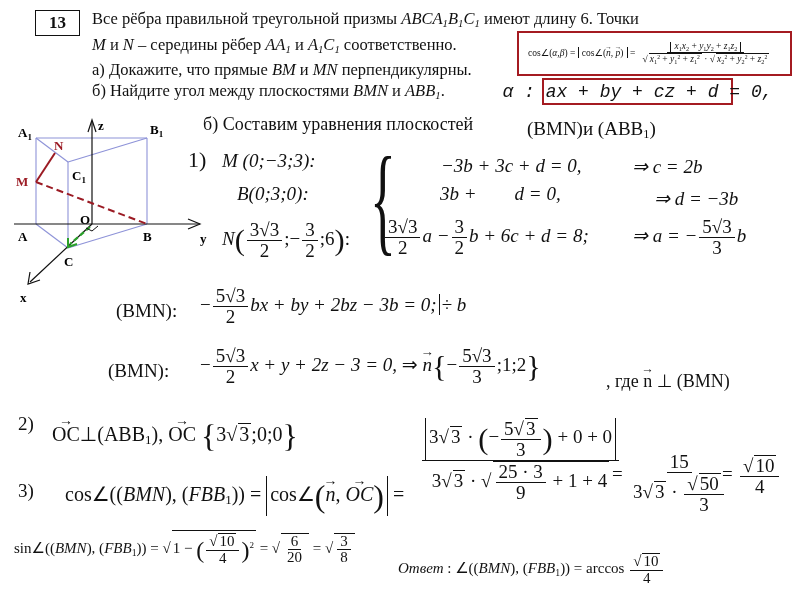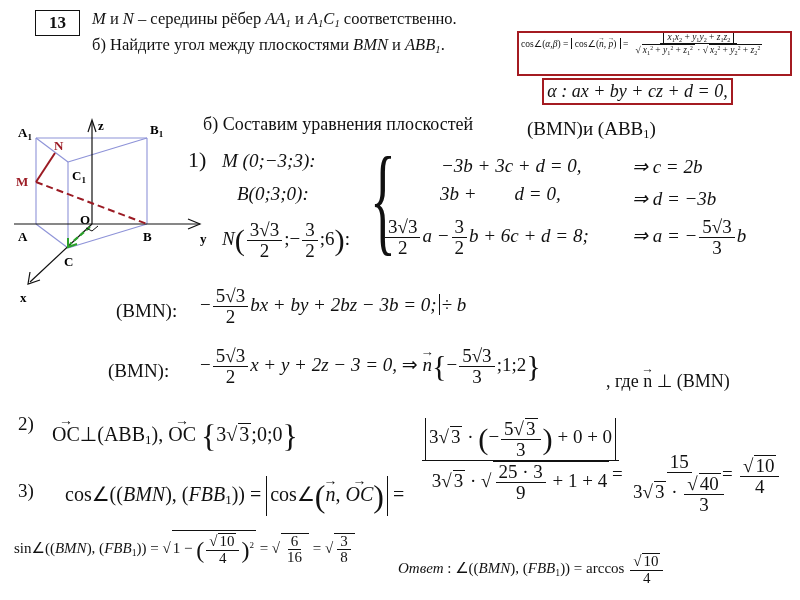--- a/index.html
+++ b/index.html
@@ -13,38 +13,40 @@
   .frac .num { border-bottom: 1.2px solid #111; padding: 0 3px; line-height: 1.05; }
   .frac .den { padding: 0 3px; line-height: 1.05; }
   .sqrt { display: inline-block; border-top: 1.2px solid #111; padding: 0 2px 0 1px; margin-left: 1px; line-height: 1.05; }
   .vec { position: relative; display: inline-block; }
   .vec::before { content: "\2192"; position: absolute; top: -0.72em; left: 50%; transform: translateX(-50%); font-size: 0.7em; font-style: normal; }
   .bigp { font-size: 1.6em; font-weight: 200; vertical-align: middle; line-height: 1; }
   .absbar { display: inline-block; border-left: 1.4px solid #111; border-right: 1.4px solid #111; padding: 0 3px; }
 
   #task-num { left: 35px; top: 10px; width: 45px; height: 26px; border: 1.5px solid #111; font-weight: bold; font-size: 17px; display: flex; align-items: center; justify-content: center; }
   #task-text { left: 92px; top: 8px; font-size: 16.5px; line-height: 21px; }
-  #formula-box-1 { left: 517px; top: 31px; width: 275px; height: 45px; border: 2.5px solid #a41b21; font-size: 9.5px; display: flex; align-items: flex-start; padding-left: 2px; }
-  #formula-box-2 { left: 542px; top: 78px; width: 191px; height: 27px; border: 2.5px solid #a41b21; font-size: 18px; display: flex; align-items: center; justify-content: center; }
+  #formula-box-1 { left: 517px; top: 31px; width: 275px; height: 45px; border: 2.5px solid #a41b21; font-size: 9.5px; display: flex; align-items: center; padding-left: 9px; }
+  #formula-box-2 { left: 542px; top: 78px; width: 191px; height: 27px; border: 2.5px solid #a41b21; font-size: 18px; display: flex; align-items: center; justify-content: center; font-family: Liberation Mono, monospace; }
 
   svg#diagram { position: absolute; left: 0; top: 110px; }
   .lbl { font-family: "Liberation Serif", serif; font-weight: bold; font-size: 13px; }
 
   .m { font-size: 19px; }
   .sys-brace { font-size: 120px; line-height: 1; font-weight: 100; transform: scaleX(0.45); transform-origin: left top; }
 </style>
 </head>
 <body>
 
 <div id="task-num" class="abs">
   <span>13</span>
 </div>
 
 <div id="task-text" class="abs">
+  <div>Все рёбра правильной треугольной призмы <span class="it">ABCA<sub>1</sub>B<sub>1</sub>C<sub>1</sub></span> имеют длину 6. Точки</div>
   <div><span class="it">M</span> и <span class="it">N</span> – середины рёбер <span class="it">AA<sub>1</sub></span> и <span class="it">A<sub>1</sub>C<sub>1</sub></span> соответственно.</div>
+  <div>а) Докажите, что прямые <span class="it">BM</span> и <span class="it">MN</span> перпендикулярны.</div>
   <div>б) Найдите угол между плоскостями <span class="it">BMN</span> и <span class="it">ABB<sub>1</sub></span>.</div>
 </div>
 
 <div id="formula-box-1" class="abs">
   <span>cos∠(<span class="it">α</span>,<span class="it">β</span>) = <span class="absbar">cos∠(<span class="vec it">n</span>, <span class="vec it">p</span>)</span> =
     <span class="frac">
       <span class="num"><span class="absbar"><span class="it">x</span><sub>1</sub><span class="it">x</span><sub>2</sub> + <span class="it">y</span><sub>1</sub><span class="it">y</span><sub>2</sub> + <span class="it">z</span><sub>1</sub><span class="it">z</span><sub>2</sub></span></span>
       <span class="den">√<span class="sqrt"><span class="it">x</span><sub>1</sub><sup>2</sup> + <span class="it">y</span><sub>1</sub><sup>2</sup> + <span class="it">z</span><sub>1</sub><sup>2</sup></span> · √<span class="sqrt"><span class="it">x</span><sub>2</sub><sup>2</sup> + <span class="it">y</span><sub>2</sub><sup>2</sup> + <span class="it">z</span><sub>2</sub><sup>2</sup></span></span>
     </span>
   </span>
@@ -122,21 +124,21 @@
   <span class="frac">
       <span class="num">3√3</span>
       <span class="den">2</span>
     </span><span class="it">a −</span><span class="frac">
       <span class="num">3</span>
       <span class="den">2</span>
     </span><span class="it">b + 6c + d = 8;</span>
 </div>
 
 <div class="abs m it" style="left:632px; top:155px;">⇒ c = 2b</div>
-<div class="abs m it" style="left:632px; top:187px;">⇒ d = −3b</div>
+<div class="abs m it" style="left:654px; top:187px;">⇒ d = −3b</div>
 <div class="abs m it" style="left:632px; top:217px;">
   <span>⇒ a = −</span><span class="frac" style="font-style:normal;">
       <span class="num">5√3</span>
       <span class="den">3</span>
     </span><span>b</span>
 </div>
 
 <div class="abs m" style="left:116px; top:300px;">(BMN):</div>
 <div class="abs m" style="left:200px; top:286px;">
   −<span class="frac">
@@ -183,41 +185,41 @@
             <span class="num">25 · 3</span>
             <span class="den">9</span>
           </span> + 1 + 4</span></span>
   </span>
 </div>
 <div class="abs m" style="left:612px; top:463px;">=</div>
 <div class="abs m" style="left:628px; top:452px;">
   <span class="frac">
       <span class="num">15</span>
       <span class="den">3√<span class="sqrt">3</span> · <span class="frac">
-          <span class="num">√<span class="sqrt">40</span></span>
+          <span class="num">√<span class="sqrt">50</span></span>
           <span class="den">3</span>
         </span></span>
     </span>
 </div>
 <div class="abs m" style="left:722px; top:463px;">=</div>
 <div class="abs m" style="left:738px; top:455px;">
   <span class="frac">
       <span class="num">√<span class="sqrt">10</span></span>
       <span class="den">4</span>
     </span>
 </div>
 
 <div class="abs" style="left:14px; top:530px; font-size:15px;text-align:center;">
   sin∠((<span class="it">BMN</span>), (<span class="it">FBB</span><sub>1</sub>)) = √<span class="sqrt" style="padding-top:2px;">1 − <span class="bigp">(</span><span class="frac">
         <span class="num">√<span class="sqrt">10</span></span>
         <span class="den">4</span>
       </span><span class="bigp">)</span><sup>2</sup></span>
   = √<span class="sqrt"><span class="frac">
         <span class="num">6</span>
-        <span class="den">16</span>
+        <span class="den">20</span>
       </span></span> = √<span class="sqrt"><span class="frac">
         <span class="num">3</span>
         <span class="den">8</span>
       </span></span>
 </div>
 
 <div class="abs" style="left:398px; top:553px; font-size:15px;">
   <span class="it">Ответ</span> : ∠((<span class="it">BMN</span>), (<span class="it">FBB</span><sub>1</sub>)) = arccos
   <span class="frac">
       <span class="num">√<span class="sqrt">10</span></span>

